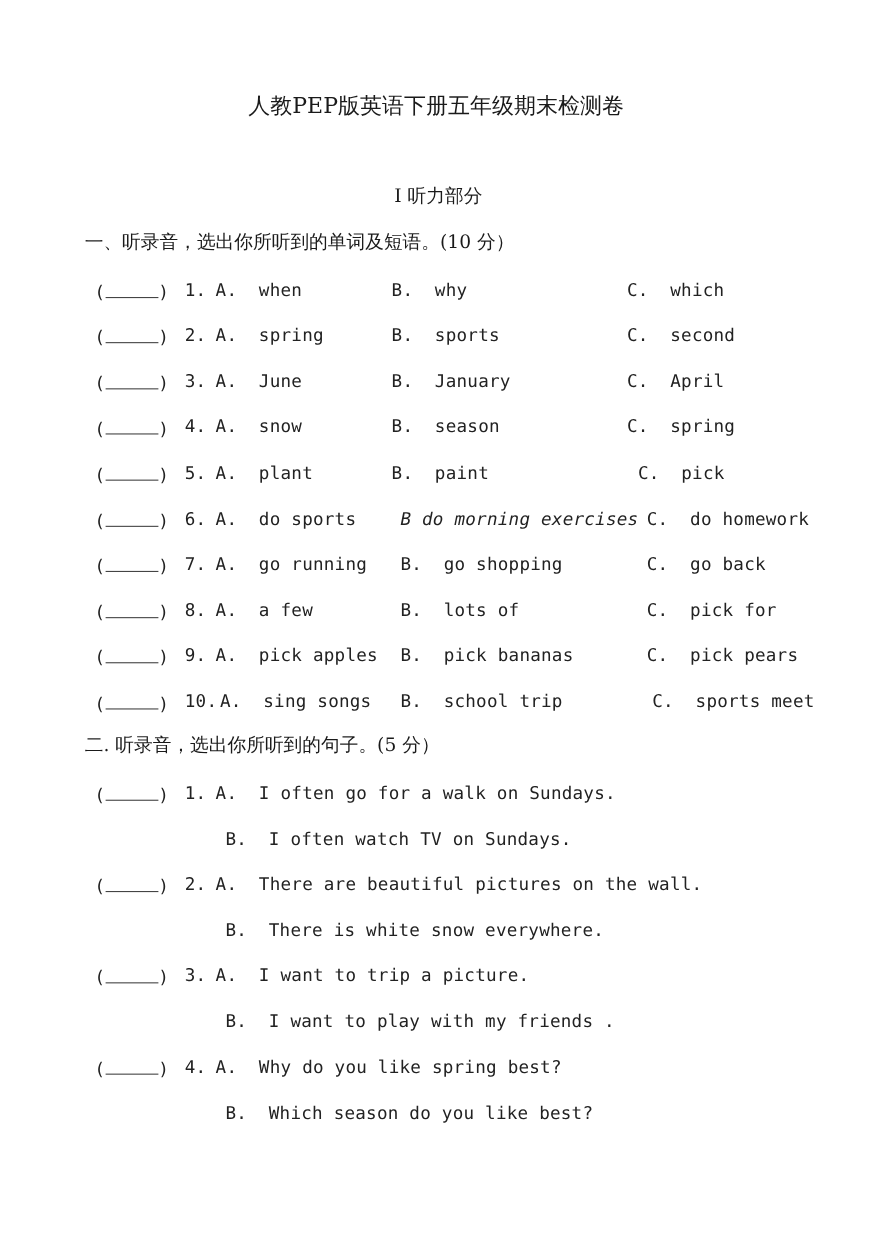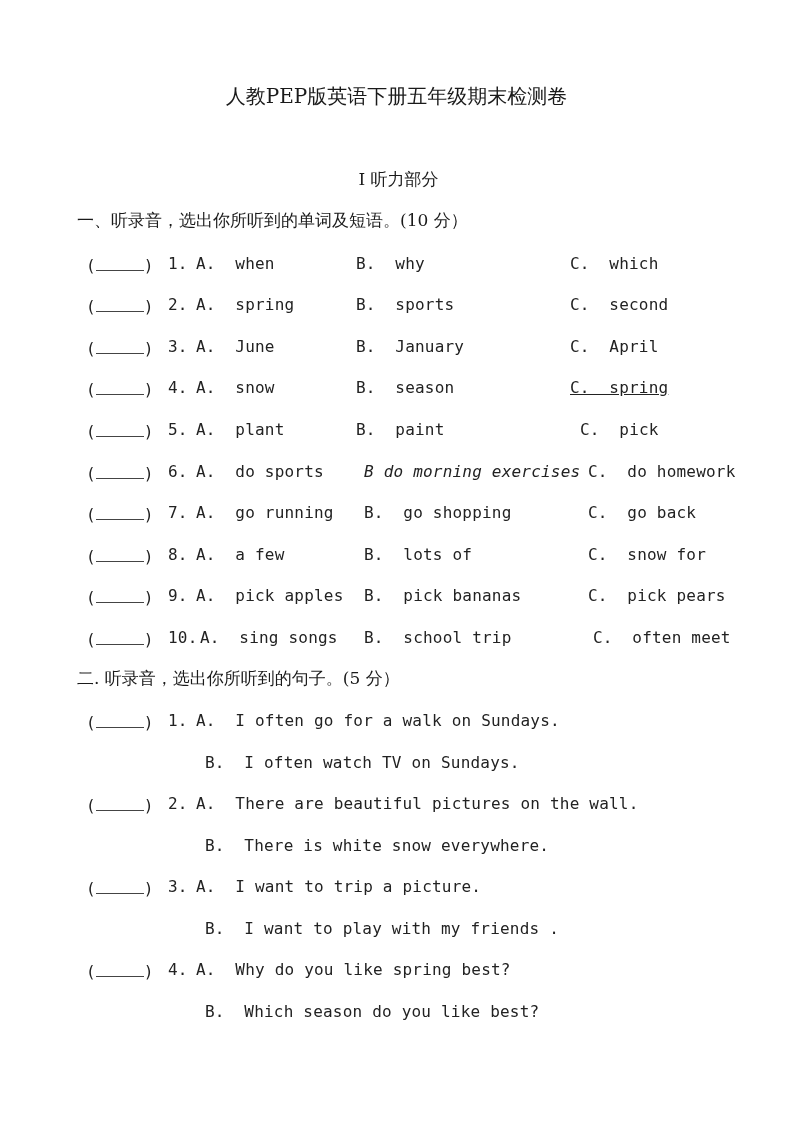--- a/index.html
+++ b/index.html
@@ -37,51 +37,51 @@
        <div class="abs mono" style="top:297px;left:570px;">C.  second</div>
       <div class="abs mono paren" style="top:339px;"><span>(</span><span class="blank"></span><span>)</span></div>
        <div class="abs mono" style="top:339px;left:168px;">3.</div>
        <div class="abs mono" style="top:339px;left:196px;">A.  June</div>
        <div class="abs mono" style="top:339px;left:356px;">B.  January</div>
        <div class="abs mono" style="top:339px;left:570px;">C.  April</div>
       <div class="abs mono paren" style="top:380px;"><span>(</span><span class="blank"></span><span>)</span></div>
        <div class="abs mono" style="top:380px;left:168px;">4.</div>
        <div class="abs mono" style="top:380px;left:196px;">A.  snow</div>
        <div class="abs mono" style="top:380px;left:356px;">B.  season</div>
-       <div class="abs mono" style="top:380px;left:570px;text-decoration:underline;">C.  spring</div>
+       <div class="abs mono" style="top:380px;left:570px;">C.  spring</div>
       <div class="abs mono paren" style="top:422px;"><span>(</span><span class="blank"></span><span>)</span></div>
        <div class="abs mono" style="top:422px;left:168px;">5.</div>
        <div class="abs mono" style="top:422px;left:196px;">A.  plant</div>
        <div class="abs mono" style="top:422px;left:356px;">B.  paint</div>
        <div class="abs mono" style="top:422px;left:580px;">C.  pick</div>
       <div class="abs mono paren" style="top:464px;"><span>(</span><span class="blank"></span><span>)</span></div>
        <div class="abs mono" style="top:464px;left:168px;">6.</div>
        <div class="abs mono" style="top:464px;left:196px;">A.  do sports</div>
        <div class="abs mono" style="top:464px;left:364px;font-style:italic;">B do morning exercises</div>
        <div class="abs mono" style="top:464px;left:588px;">C.  do homework</div>
       <div class="abs mono paren" style="top:505px;"><span>(</span><span class="blank"></span><span>)</span></div>
        <div class="abs mono" style="top:505px;left:168px;">7.</div>
        <div class="abs mono" style="top:505px;left:196px;">A.  go running</div>
        <div class="abs mono" style="top:505px;left:364px;">B.  go shopping</div>
        <div class="abs mono" style="top:505px;left:588px;">C.  go back</div>
       <div class="abs mono paren" style="top:547px;"><span>(</span><span class="blank"></span><span>)</span></div>
        <div class="abs mono" style="top:547px;left:168px;">8.</div>
        <div class="abs mono" style="top:547px;left:196px;">A.  a few</div>
        <div class="abs mono" style="top:547px;left:364px;">B.  lots of</div>
-       <div class="abs mono" style="top:547px;left:588px;">C.  snow for</div>
+       <div class="abs mono" style="top:547px;left:588px;">C.  pick for</div>
       <div class="abs mono paren" style="top:588px;"><span>(</span><span class="blank"></span><span>)</span></div>
        <div class="abs mono" style="top:588px;left:168px;">9.</div>
        <div class="abs mono" style="top:588px;left:196px;">A.  pick apples</div>
        <div class="abs mono" style="top:588px;left:364px;">B.  pick bananas</div>
        <div class="abs mono" style="top:588px;left:588px;">C.  pick pears</div>
       <div class="abs mono paren" style="top:630px;"><span>(</span><span class="blank"></span><span>)</span></div>
        <div class="abs mono" style="top:630px;left:168px;text-align:center;">10.</div>
        <div class="abs mono" style="top:630px;left:200px;">A.  sing songs</div>
        <div class="abs mono" style="top:630px;left:364px;">B.  school trip</div>
-       <div class="abs mono" style="top:630px;left:593px;">C.  often meet</div>
+       <div class="abs mono" style="top:630px;left:593px;">C.  sports meet</div>
     </div>
 
   <div class="abs section" style="top:670px;">二. 听录音，选出你所听到的句子。(5 分）</div>
 
   <div id="s2rows">
       <div class="abs mono paren" style="top:713px;"><span>(</span><span class="blank"></span><span>)</span></div>
        <div class="abs mono" style="top:713px;left:168px;">1.</div>
        <div class="abs mono" style="top:713px;left:196px;">A.  I often go for a walk on Sundays.</div>
        <div class="abs mono" style="top:755px;left:205px;">B.  I often watch TV on Sundays.</div>
       <div class="abs mono paren" style="top:796px;"><span>(</span><span class="blank"></span><span>)</span></div>

